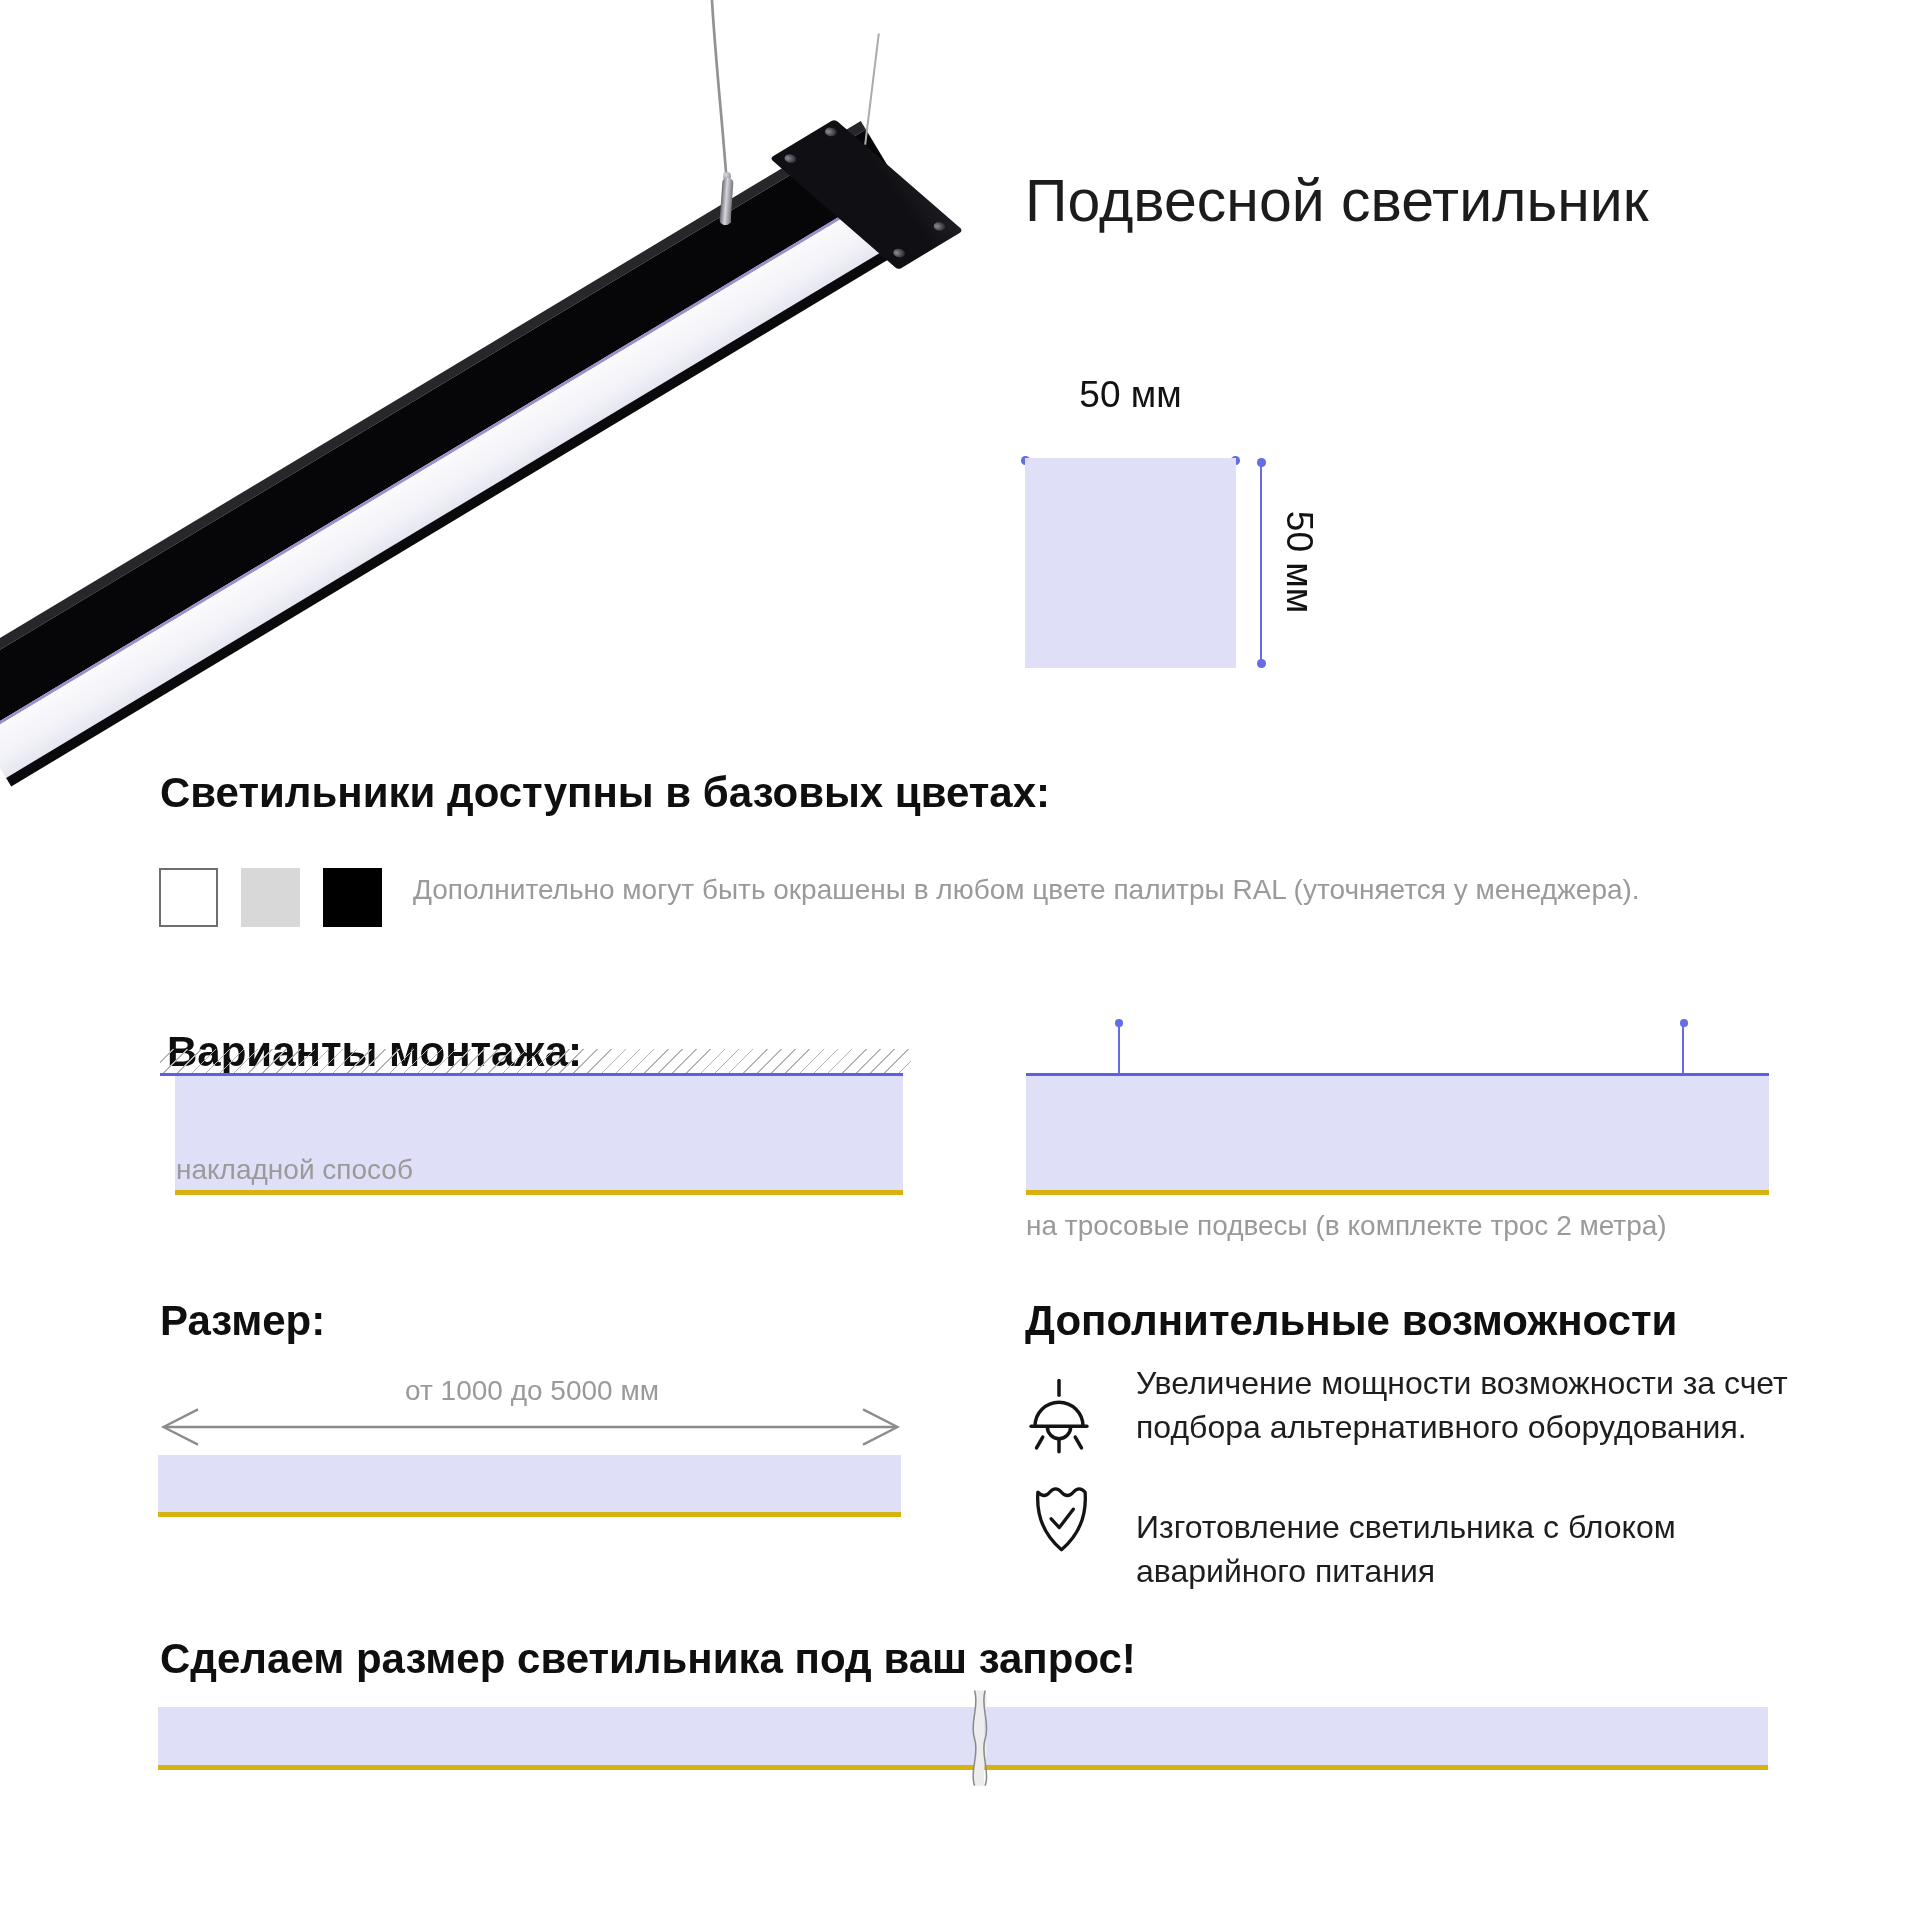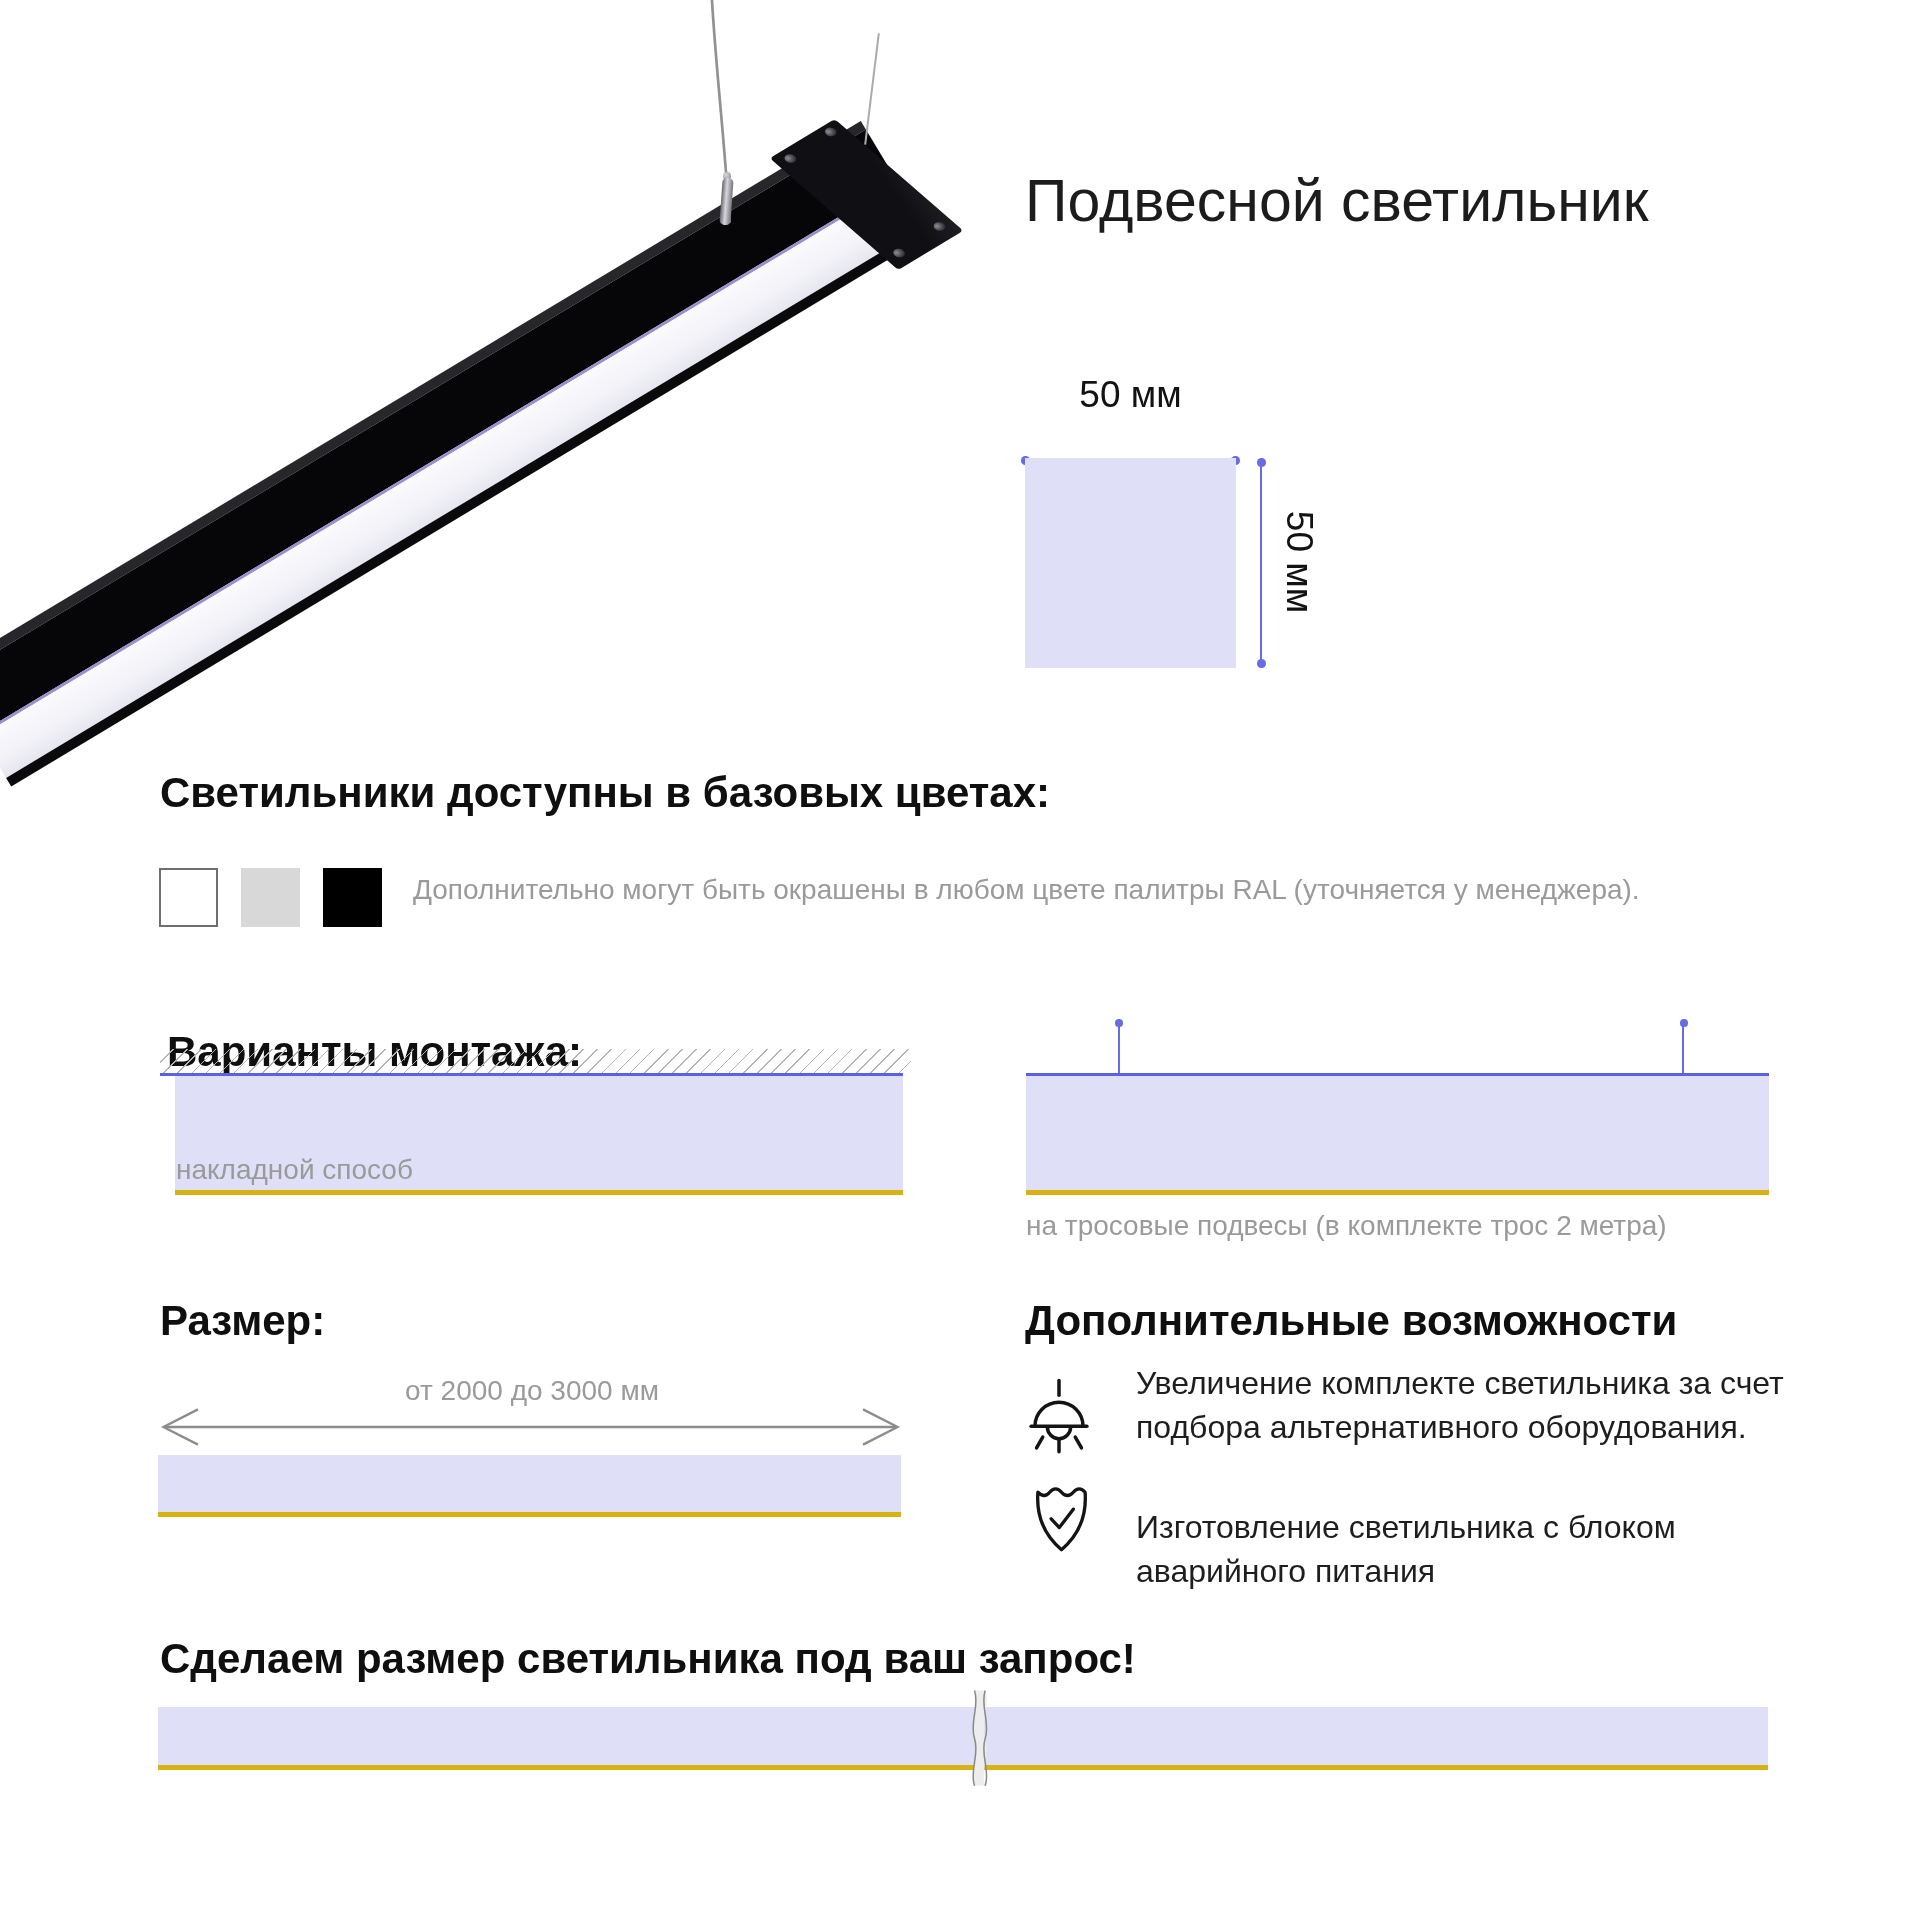--- a/index.html
+++ b/index.html
@@ -112,21 +112,21 @@
     <div class="abs cable-line" style="left: 1682px; top: 1024px; background: rgb(102, 108, 228);"></div>
     <div class="abs ceiling-line" style="left: 1026px; top: 1073px; width: 743px; background: rgb(91, 97, 226);"></div>
     <div class="abs bar" style="left: 1026px; top: 1076px; width: 743px; height: 114px; background: rgb(223, 224, 247);"></div>
     <div class="abs bar-yellow" style="left: 1026px; top: 1190px; width: 743px; background: rgb(215, 178, 17);"></div>
     <div class="abs gray-text" style="left:1026px;top:1210px;">на тросовые подвесы (в комплекте трос 2 метра)</div>
   </div>
 </div>
 
 <div>
   <div class="abs h2" style="left:160px;top:1297px;">Размер:</div>
-  <div class="abs gray-text" style="left:162px;top:1375px;width:740px;text-align:center;">от 2000 до 3000 мм</div>
+  <div class="abs gray-text" style="left:162px;top:1375px;width:740px;text-align:center;">от 1000 до 5000 мм</div>
   <svg class="abs" style="left:158px;top:1404px;" width="745" height="46" viewBox="0 0 1935 120">
     <line x1="14" y1="60" x2="1921" y2="60" stroke="#8c8c8c" stroke-width="6"></line>
     <path d="M100,14 L10,60 L100,106" fill="none" stroke="#8c8c8c" stroke-width="6"></path>
     <path d="M1835,14 L1925,60 L1835,106" fill="none" stroke="#8c8c8c" stroke-width="6"></path>
   </svg>
   <div class="abs bar" style="left: 158px; top: 1455px; width: 743px; height: 57px; background: rgb(223, 224, 247);"></div>
   <div class="abs bar-yellow" style="left: 158px; top: 1512px; width: 743px; background: rgb(215, 178, 17);"></div>
 </div>
 
 <div>
@@ -134,21 +134,21 @@
 
   <svg class="abs" style="left:1028px;top:1378px;" width="62" height="81" viewBox="0 0 80 104">
     <path class="icon-stroke" d="M40,3 L40,22"></path>
     <path class="icon-stroke" d="M9,62 A31,31 0 0 1 71,62"></path>
     <path class="icon-stroke" d="M4,62 L76,62"></path>
     <path class="icon-stroke" d="M25,63 A15,15 0 0 0 55,63"></path>
     <path class="icon-stroke" d="M19,76 L11,90"></path>
     <path class="icon-stroke" d="M40,79 L40,95"></path>
     <path class="icon-stroke" d="M61,76 L69,90"></path>
   </svg>
-  <div class="abs dark-text" style="left:1136px;top:1361px;width:655px;">Увеличение комплекте светильника за счет подбора альтернативного оборудования.</div>
+  <div class="abs dark-text" style="left:1136px;top:1361px;width:655px;">Увеличение мощности возможности за счет подбора альтернативного оборудования.</div>
 
   <svg class="abs" style="left:1032px;top:1482px;" width="59" height="75" viewBox="0 0 80 100">
     <path class="icon-stroke" d="M8,13 C14,19 19,19 24,13 C29,7 35,7 40,13 C45,19 51,19 56,13 C61,7 67,7 72,13 C74,40 67,68 40,91 C13,68 6,40 8,13 Z"></path>
     <path class="icon-stroke" d="M26,49 L37,61 L56,36"></path>
   </svg>
   <div class="abs dark-text" style="left:1136px;top:1505px;width:655px;">Изготовление светильника с блоком аварийного питания</div>
 </div>
 
 <div>
   <div class="abs h2" style="left:160px;top:1635px;">Сделаем размер светильника под ваш запрос!</div>

